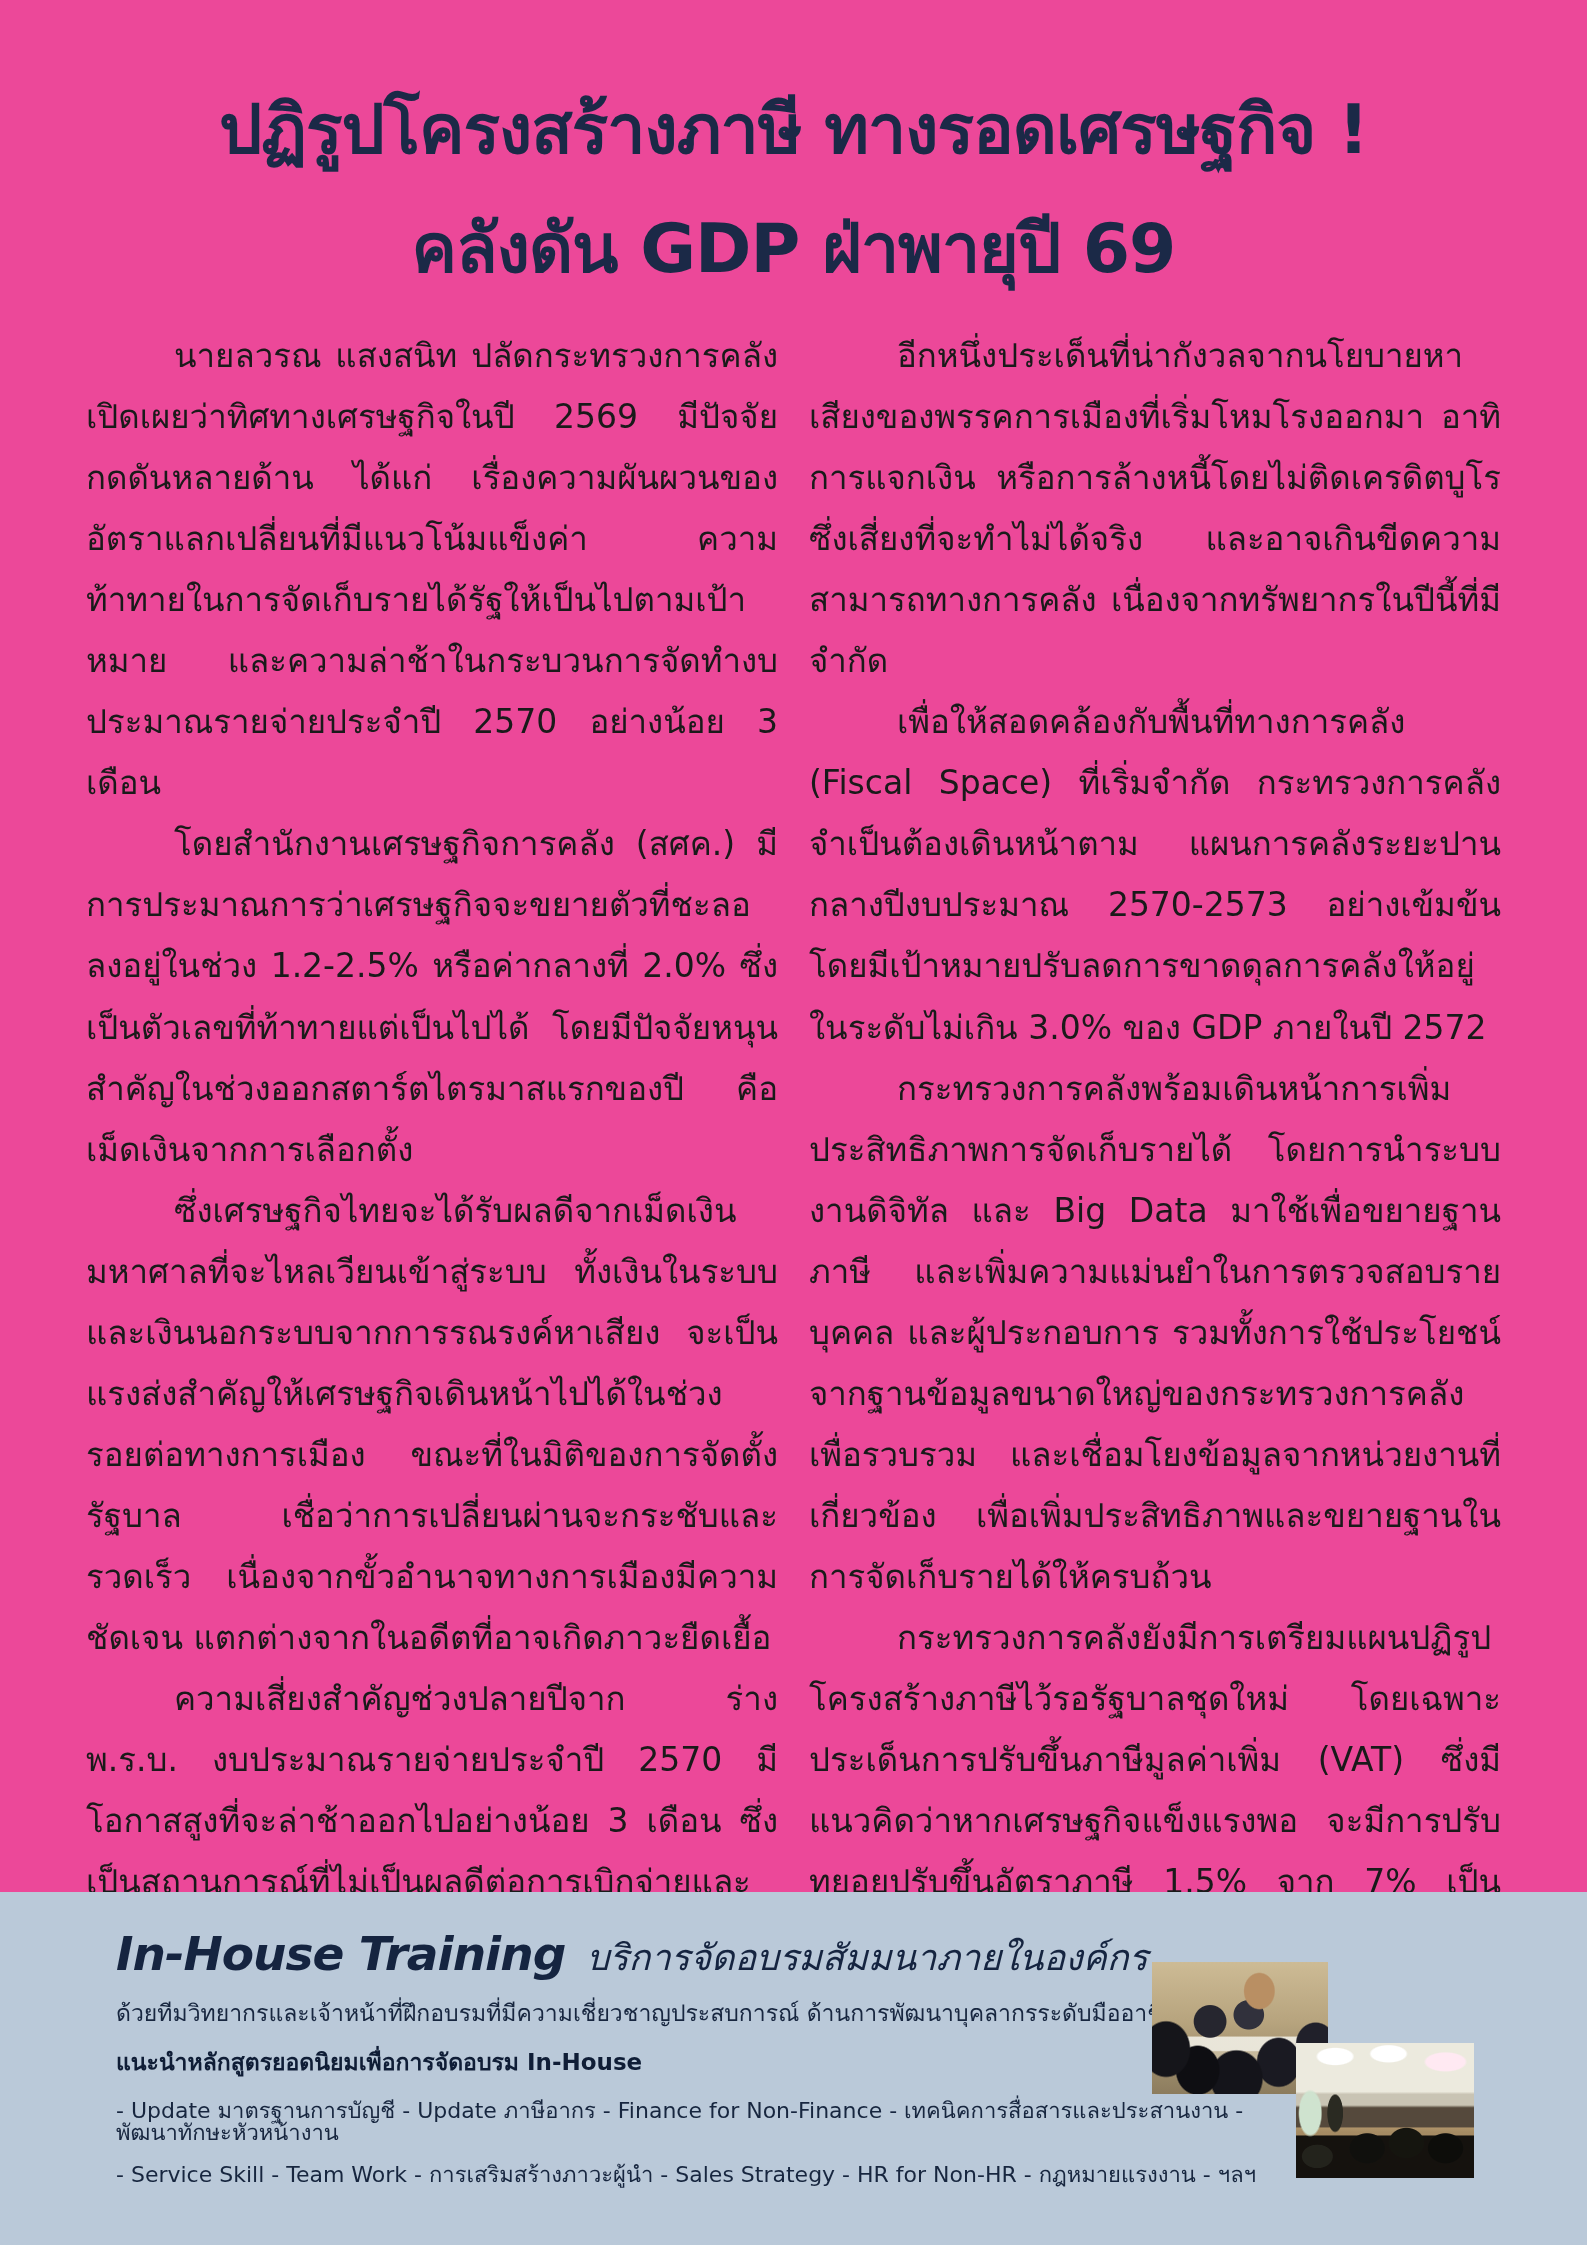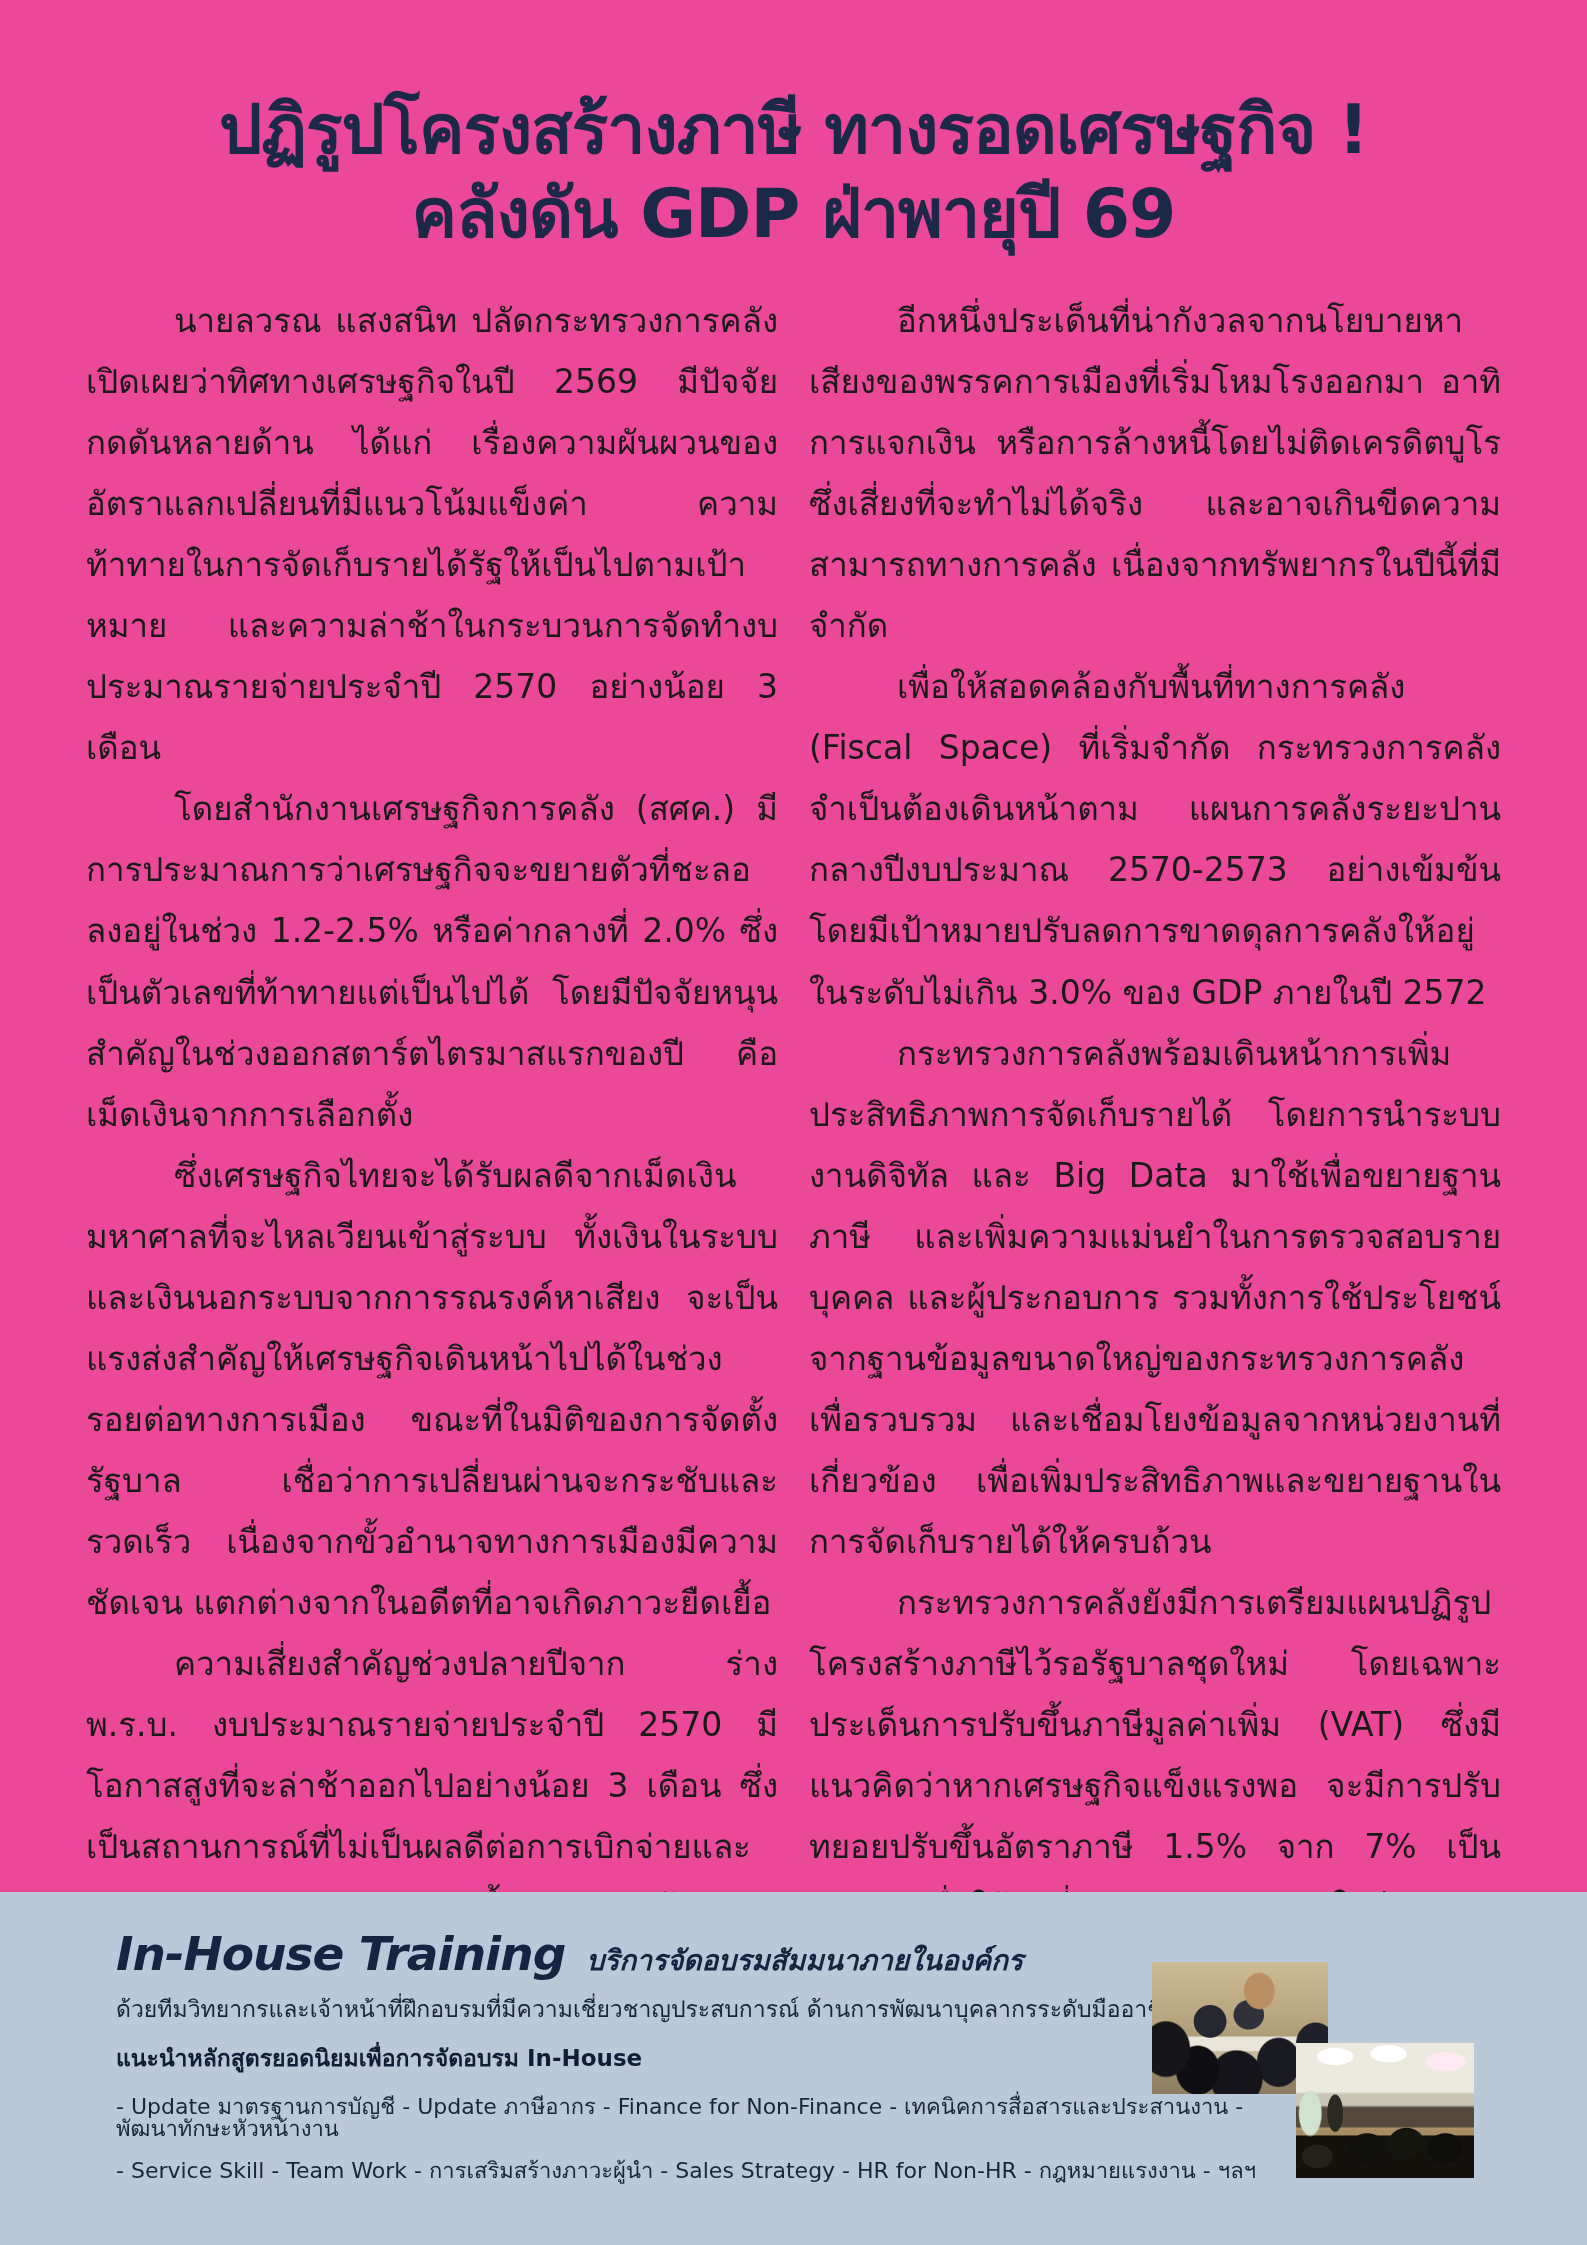--- a/index.html
+++ b/index.html
@@ -15,21 +15,21 @@
 
   
   .headline{
     margin-top:96px;
     text-align:center;
     color:#1b2947;
     font-weight:bold;
     line-height:1.0;
   }
   .headline .line1{font-size:68px; letter-spacing:-1px;}
-  .headline .line2{font-size:68px; margin-top:16px; letter-spacing:-1px;}
+  .headline .line2{font-size:68px; margin-top:51px; letter-spacing:-1px;}
 
   
   .columns{
     display:flex;
     justify-content:space-between;
     padding:0 86px;
     margin-top:42px;
   }
   .col{
     width:692px;
@@ -62,22 +62,22 @@
   }
   .ft-title-row{white-space:nowrap; margin-bottom:16px;}
   .ft-title-en{
     font-size:47px;
     font-weight:bold;
     font-style:italic;
     color:#152440;
     letter-spacing:-1px;
   }
   .ft-title-th{
-    font-size:28px;
-    font-weight:bold;
+    font-size:36px;
+    font-weight:normal;
     font-style:italic;
     color:#152440;
     margin-left:16px;
   }
   .ft-line{font-size:23px; line-height:1.0; margin-bottom:26px; color:#17263f;}
   .ft-line.bold{font-weight:bold; color:#0f1d36;}
   .ft-line.tight{margin-bottom:20px; font-size:22px;}
 
   
   .photo{position:absolute; z-index:3;}

